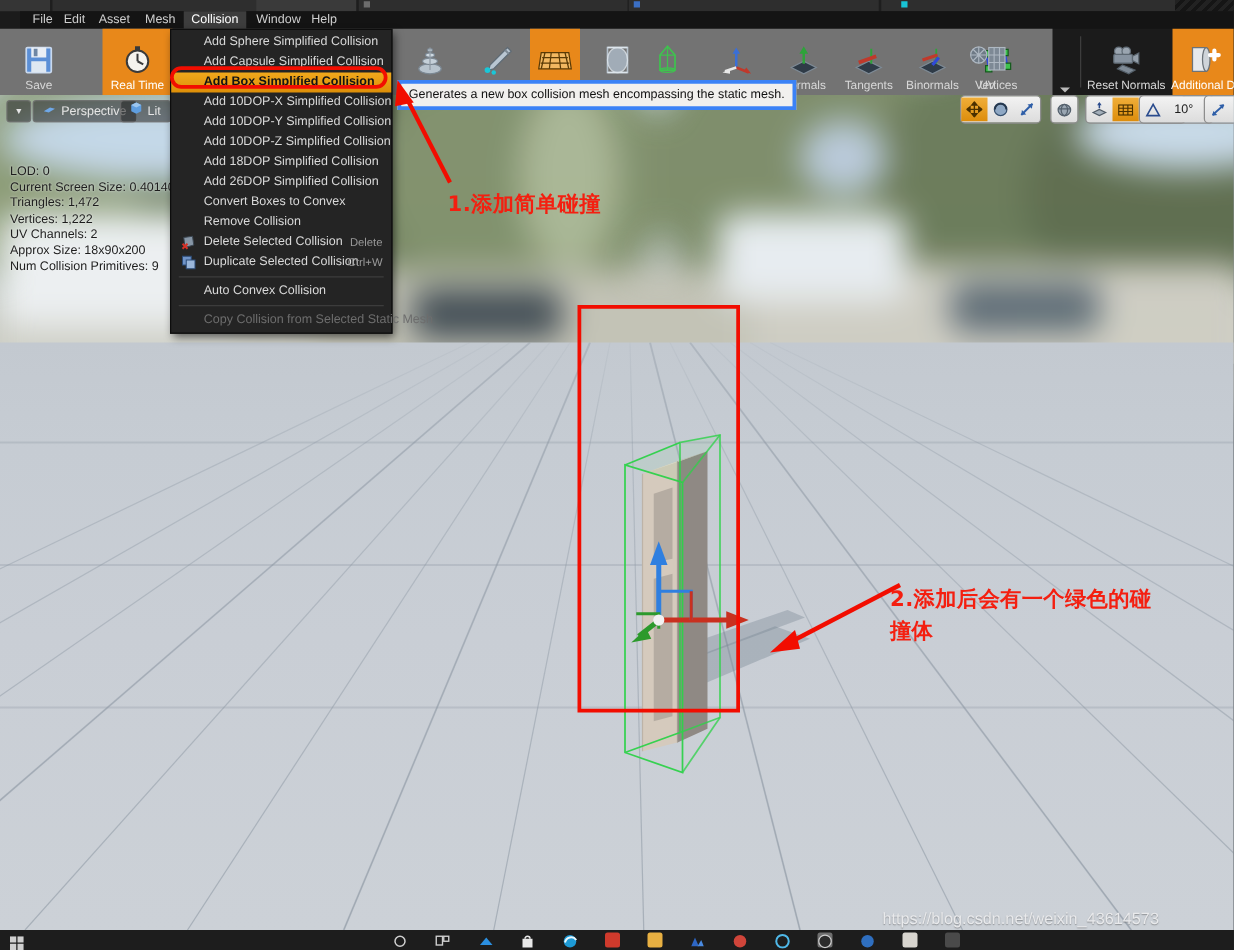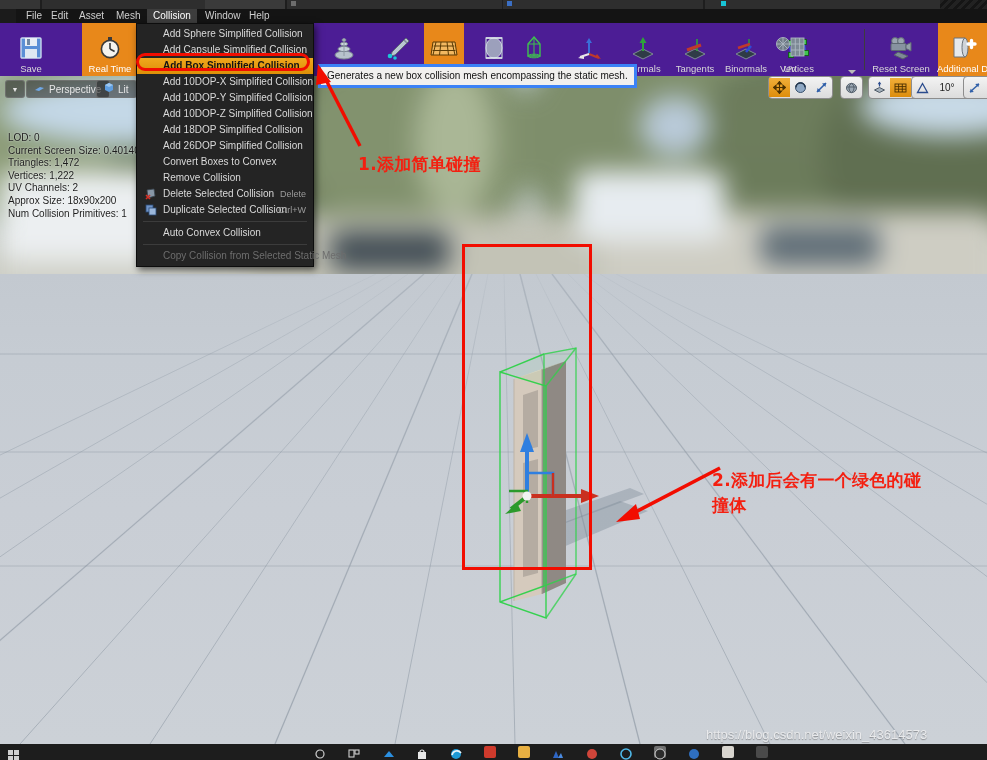--- a/index.html
+++ b/index.html
@@ -13,21 +13,21 @@
   .tabstrip .tbc{position:absolute;top:1px;width:5px;height:5px;}
   .tabstrip-hatch{position:absolute;top:0;left:940px;width:47px;height:9px;
      background:repeating-linear-gradient(135deg,#222 0 3px,#151515 3px 6px);}
 
   
   .menubar{position:absolute;top:9px;left:16px;width:987px;height:14px;background:#141414;}
   .menubar .mi{position:absolute;top:0;height:14px;line-height:14px;font-size:10px;color:#cfcfcf;padding:0 6px;cursor:default;}
   .menubar .mi.open{background:#3d3d3d;color:#fff;}
 
   
-  .toolbar{position:absolute;top:23px;left:0;width:987px;height:53px;background:#4c1d95;
+  .toolbar{position:absolute;top:23px;left:0;width:842px;height:53px;background:#737373;
      border-bottom:1px solid #141414;text-align:center;}
   .tbtn{position:absolute;top:0;height:53px;width:62px;display:flex;flex-direction:column;
      align-items:center;justify-content:flex-end;padding-bottom:2px;box-sizing:border-box;cursor:default;}
   .tbtn.on{background:#e8881a;}
   .tbtn .lbl{font-size:9.5px;color:#d8d8d8;line-height:11px;white-space:nowrap;}
   .tbtn.on .lbl{color:#fff;}
   .tbtn .gly{height:30px;display:flex;align-items:center;justify-content:center;}
   .tbsep{position:absolute;top:6px;width:1px;height:41px;background:#3d3d3d;}
   .caret{position:absolute;width:0;height:0;border-left:4px solid transparent;border-right:4px solid transparent;
      border-top:4px solid #b9b9b9;}
@@ -286,21 +286,21 @@
     <div class="tbtn" style="left:868px;width:66px;">
       <div class="gly">
         <svg width="30" height="26" viewBox="0 0 30 26">
             <circle cx="9" cy="6" r="3.4" fill="#9aa5b0" stroke="#606b75"></circle>
             <circle cx="15" cy="6" r="3.4" fill="#9aa5b0" stroke="#606b75"></circle>
             <rect x="5" y="8.5" width="15" height="7" rx="1" fill="#8793a0" stroke="#5d6872"></rect>
             <path d="M20 10 L25 7.5 L25 16 L20 13.5 Z" fill="#95a0ab" stroke="#5d6872"></path>
             <path d="M12 17 L22 21 L17 24 L8 20 Z" fill="#7e8a96" stroke="#545f69"></path>
           </svg>
       </div>
-      <div class="lbl">Reset Screen</div>
+      <div class="lbl">Reset Normals</div>
     </div>
 
     <div class="tbtn on" style="left:938px;width:49px;">
       <div class="gly">
         <svg width="28" height="26" viewBox="0 0 28 26">
             <path d="M5 3 L16 3 L16 22 L5 22 Z" fill="#e6e9ec" stroke="#6c7379"></path>
             <ellipse cx="16" cy="12.5" rx="3" ry="9.5" fill="#cfd4d9" stroke="#6c7379"></ellipse>
             <path d="M19 9 L26 9 M22.5 5.5 L22.5 12.5" stroke="#fff" stroke-width="3.4" stroke-linecap="round"></path>
           </svg>
       </div>
@@ -461,21 +461,21 @@
       <span>Lit</span>
     </div>
 
     <div class="stats">
       <div>LOD: 0</div>
       <div>Current Screen Size: 0.401401</div>
       <div>Triangles: 1,472</div>
       <div>Vertices: 1,222</div>
       <div>UV Channels: 2</div>
       <div>Approx Size: 18x90x200</div>
-      <div>Num Collision Primitives: 1</div>
+      <div>Num Collision Primitives: 9</div>
     </div>
 
     <div class="wm" style="left:706px;top:651px;">https://blog.csdn.net/weixin_43614573</div>
   </div>
 
   <div class="rgroup" style="left:768px;">
     <div class="rbtn on">
       <svg width="13" height="13" viewBox="0 0 13 13">
           <path d="M6.5 0.5 L8.5 3 L4.5 3 Z M6.5 12.5 L8.5 10 L4.5 10 Z M0.5 6.5 L3 4.5 L3 8.5 Z M12.5 6.5 L10 4.5 L10 8.5 Z M6.5 3 L6.5 10 M3 6.5 L10 6.5" fill="#4a3000" stroke="#4a3000" stroke-width="1.1"></path>
         </svg>

